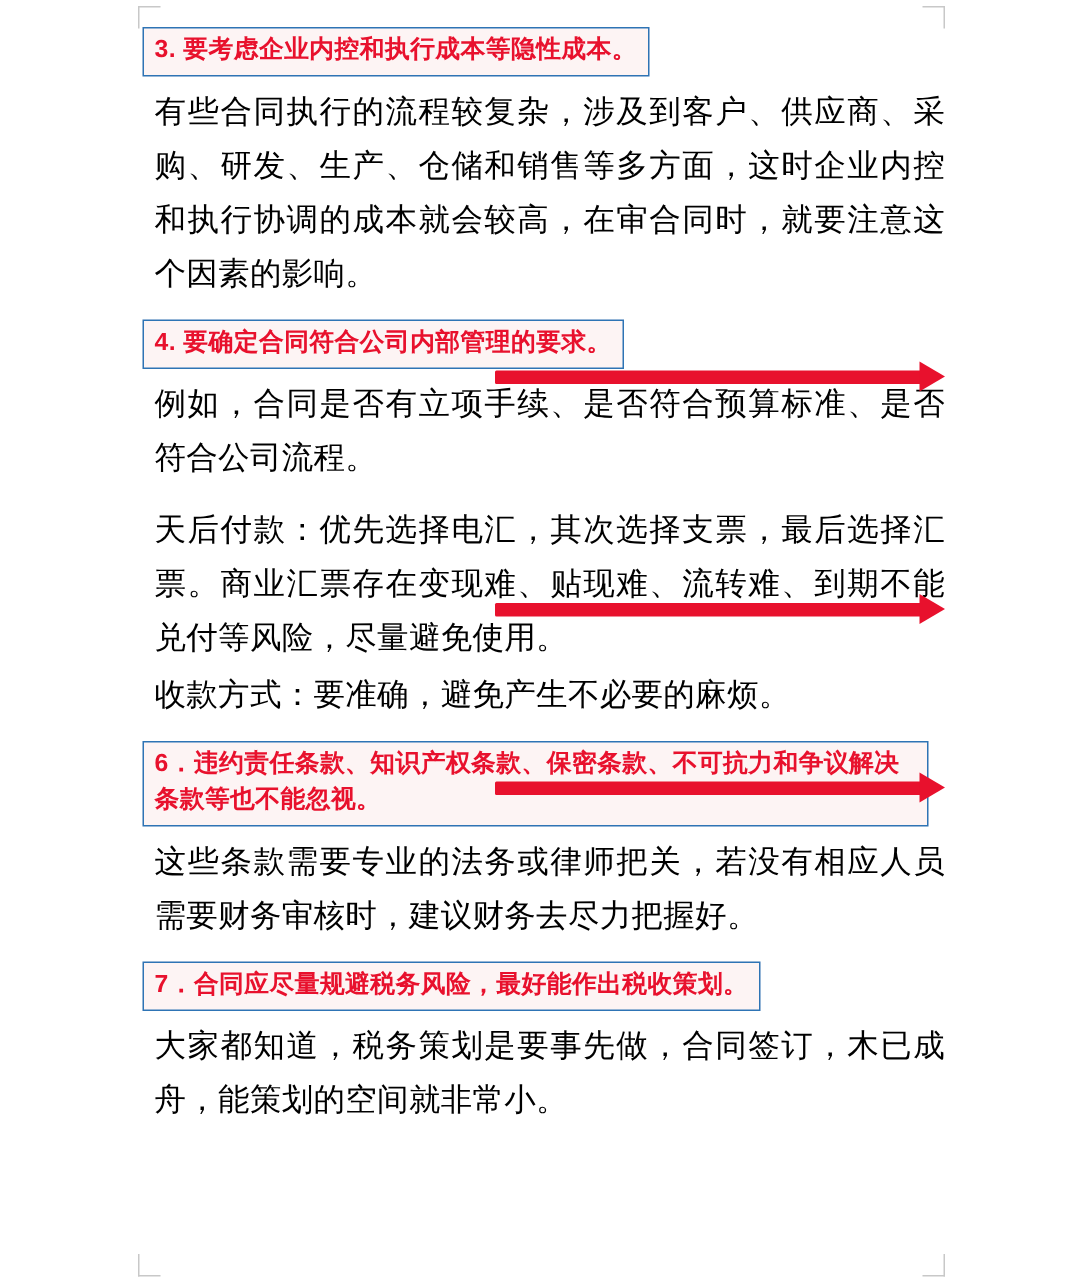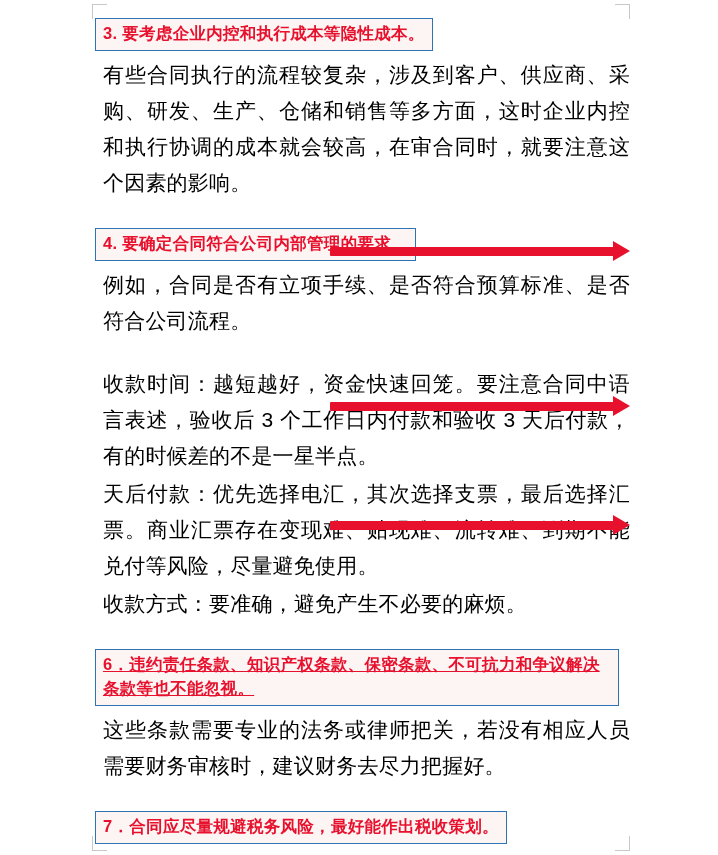--- a/index.html
+++ b/index.html
@@ -51,24 +51,23 @@
     font-size: 16.5px;
     line-height: 1.45;
     padding: 3px 7px 4px 7px;
     margin: 0 0 6px 3px;
     letter-spacing: 0.3px;
     box-sizing: border-box;
   }
   .heading.wide {
     display: block;
     width: 524px;
-    text-decoration: underline;
   }
   .heading-wrap {
-    margin-top: 27px;
+    margin-top: 12px;
   }
   .heading-wrap:first-child {
     margin-top: 0;
   }
 
   
   .para {
     color: #000000;
     font-size: 21px;
     line-height: 36px;
@@ -116,32 +115,32 @@
       <div class="heading">3. 要考虑企业内控和执行成本等隐性成本。</div>
       <p class="para">有些合同执行的流程较复杂，涉及到客户、供应商、采购、研发、生产、仓储和销售等多方面，这时企业内控和执行协调的成本就会较高，在审合同时，就要注意这个因素的影响。</p>
     </div>
 
     <div class="heading-wrap">
       <div class="heading">4. 要确定合同符合公司内部管理的要求。</div>
       <p class="para">例如，合同是否有立项手续、是否符合预算标准、是否符合公司流程。</p>
     </div>
 
     <div class="heading-wrap">
-      <p class="para">收款时间：越短越好，资金快速回笼。要注意合同中语言表述，验收后 3 个工作日内付款和验收 3 天后付款，有的时候差的不是一星半点。</p>
       <p class="para">天后付款：优先选择电汇，其次选择支票，最后选择汇票。商业汇票存在变现难、贴现难、流转难、到期不能兑付等风险，尽量避免使用。</p>
       <p class="para">收款方式：要准确，避免产生不必要的麻烦。</p>
     </div>
 
     <div class="heading-wrap">
       <div class="heading wide">6．违约责任条款、知识产权条款、保密条款、不可抗力和争议解决条款等也不能忽视。</div>
       <p class="para">这些条款需要专业的法务或律师把关，若没有相应人员需要财务审核时，建议财务去尽力把握好。</p>
     </div>
 
     <div class="heading-wrap">
       <div class="heading">7．合同应尽量规避税务风险，最好能作出税收策划。</div>
+      <p class="para">大家都知道，税务策划是要事先做，合同签订，木已成舟，能策划的空间就非常小。</p>
     </div>
 
   </div>
 
   <div class="arrow a1"></div>
   <div class="arrow a2"></div>
   <div class="arrow a3"></div>
 
 </div>
 

